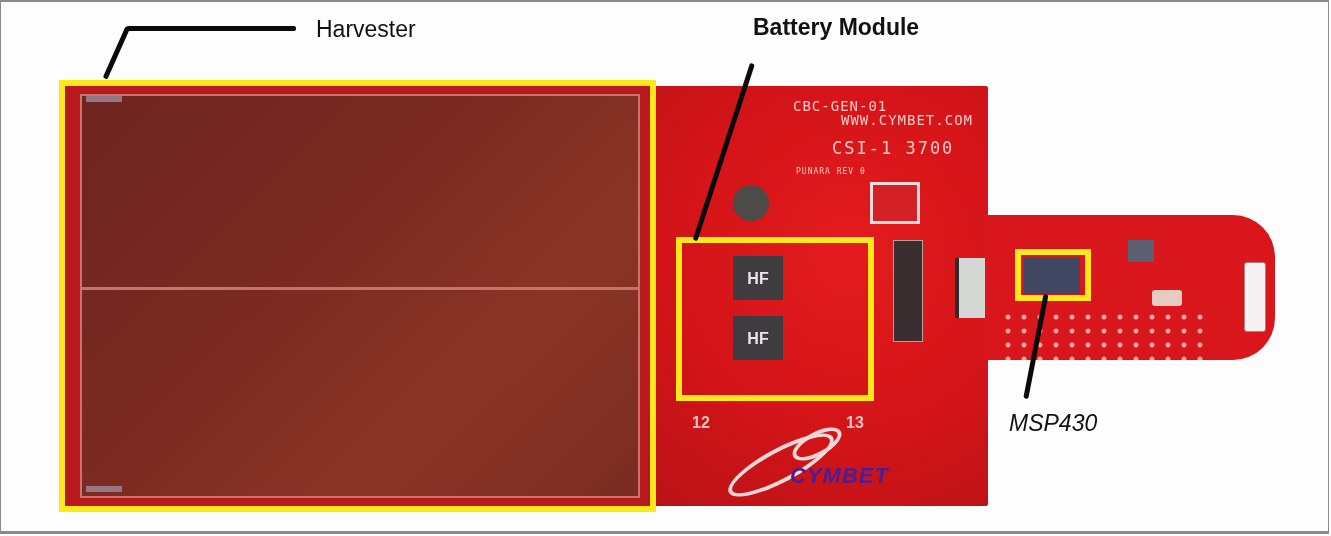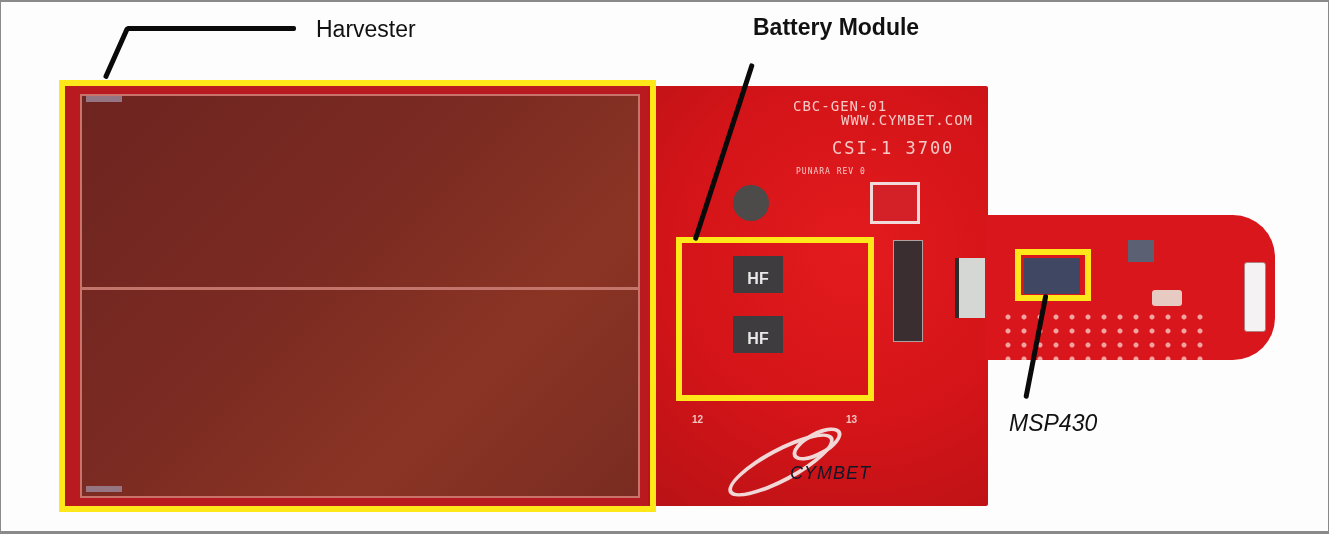--- a/index.html
+++ b/index.html
@@ -25,34 +25,34 @@
     background-image: radial-gradient(circle, #f3a3a0 2px, transparent 3px); background-size: 16px 14px; }
   .tail-slot { left: 1244px; top: 262px; width: 20px; height: 68px; background: #f4f2f2; border: 1px solid #b08080; border-radius: 3px; }
   .chip-small { left: 1128px; top: 240px; width: 26px; height: 22px; background: #5b6072; }
   .crystal { left: 1152px; top: 290px; width: 30px; height: 16px; background: #e7cac2; border-radius: 3px; }
 
   
   .inductor { left: 733px; top: 185px; width: 36px; height: 36px; background: #4d4a4a; border-radius: 50%; }
   .cap-block { left: 870px; top: 182px; width: 50px; height: 42px; background: #d42027; border: 3px solid #f3dada; box-sizing: border-box; }
   .header-conn { left: 893px; top: 240px; width: 28px; height: 100px; background: #3b2e30; border: 1px solid #b0a0a0; }
   .connector { left: 955px; top: 258px; width: 40px; height: 60px; background: #d5d7d5; border-left: 4px solid #2b2b2b; }
-  .battery-chip { left: 733px; top: 256px; width: 50px; height: 37px; background: #3e3c3f; }
+  .battery-chip { left: 733px; top: 256px; width: 50px; height: 44px; background: #3e3c3f; }
   .battery-chip.b { top: 316px; }
   .chip-text { color: #e8e8e8; font-size: 16px; font-weight: bold; text-align: center; line-height: 46px; }
-  .pin-label { color: #f3c4c0; font-size: 10px; font-weight: bold; }
+  .pin-label { color: #f3c4c0; font-size: 16px; font-weight: bold; }
 
   
   .hl { border: 6px solid #ffe81a; box-sizing: border-box; }
 
   
   .label { font-size: 23px; color: #111; white-space: nowrap; }
   .line { background: #0a0a0a; height: 5px; border-radius: 2px; transform-origin: 0 50%; }
 
   
-  .logo-text { color: #0f172a; font-size: 18px; font-weight: normal; letter-spacing: 1px; font-style: italic; }
+  .logo-text { color: #4c1d95; font-size: 22px; font-weight: bold; letter-spacing: 1px; font-style: italic; }
   .logo-swoosh { border: 4px solid #f2d7d7; border-radius: 50%; transform: rotate(-28deg); }
 </style>
 </head>
 <body>
 
 <div class="frame"></div>
 
 <div class="abs harvester"></div>
 <div class="abs panel"></div>
 <div class="abs panel-divider"></div>

